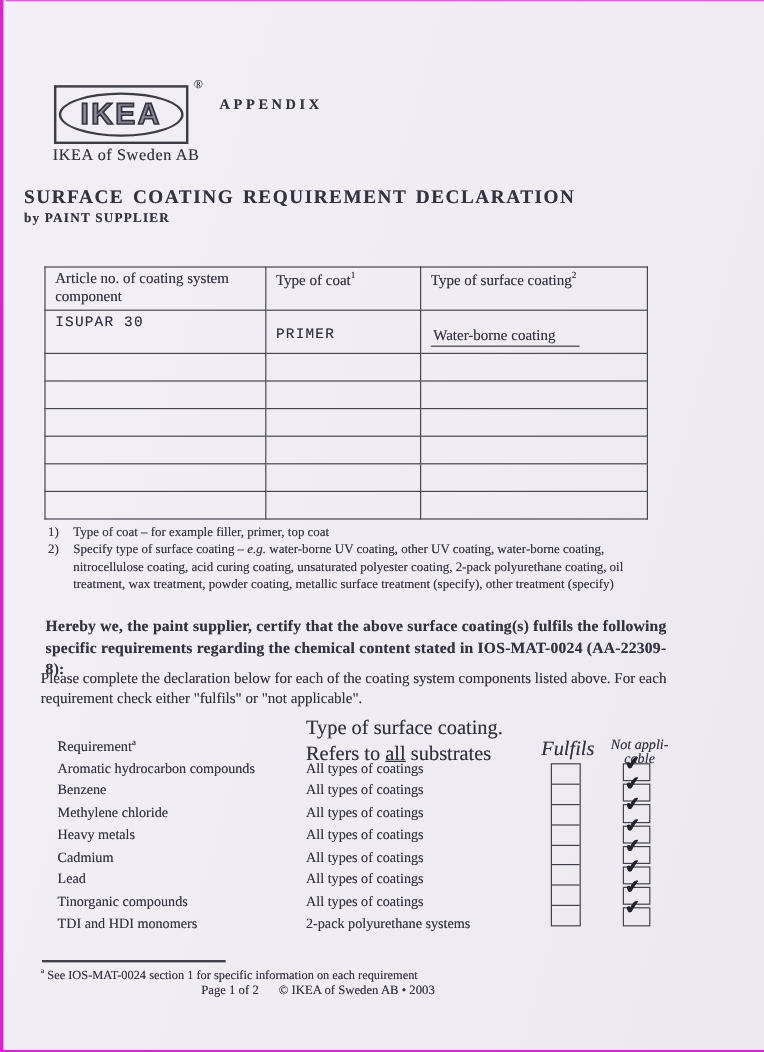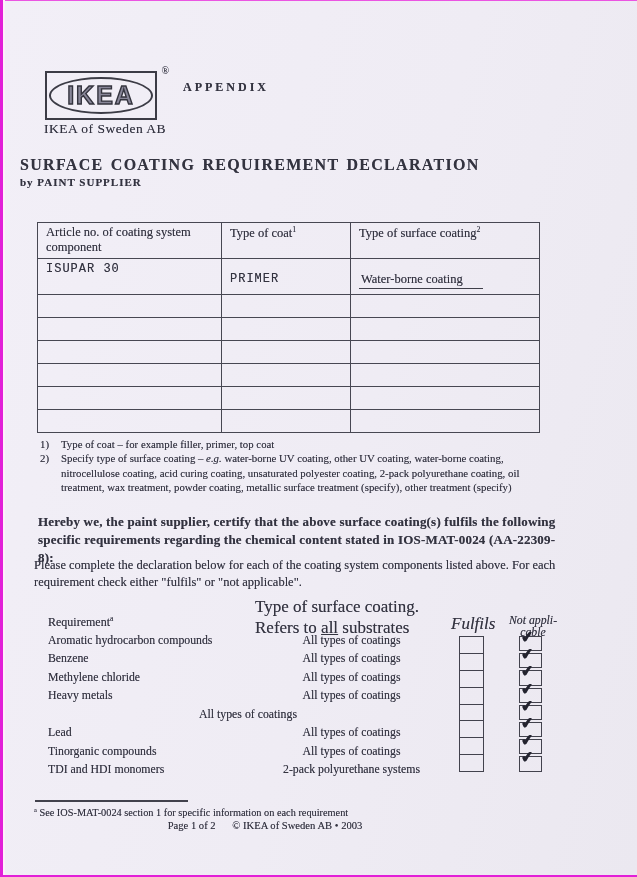--- a/index.html
+++ b/index.html
@@ -65,21 +65,21 @@
   .hdr-requirement { left:48px; top:614px; }
   .hdr-type { left:255px; top:597px; font-size:17px; line-height:1.22; }
   .hdr-fulfils { left:451px; top:614px; font-style:italic; font-size:17px; }
   .hdr-na { left:501px; top:602px; width:64px; text-align:center;
     font-style:italic; font-size:11.8px; line-height:1.05;margin-top:12px; }
   .u { text-decoration:underline; }
 
   .req-rows { left:48px; top:633px; width:400px; }
   .req-row { display:flex; height:18.45px; align-items:flex-start; }
   .req-name { width:207px; flex:0 0 207px; font-size:11.8px; }
-  .req-scope { flex:1; font-size:11.8px;text-align:center; }
+  .req-scope { flex:1; font-size:11.8px; }
 
   .fulfils-stack { left:459px; top:636px; width:23px; border:1.4px solid #42424d; }
   .f-cell { height:15.9px; border-top:1.4px solid #42424d; }
   .f-cell:first-child { border-top:none; }
 
   .na-col { left:519px; top:636px; }
   .na-box { width:21px; height:13.2px; border:1.5px solid #42424d;
     margin-bottom:2px; position:relative; }
   .check { position:absolute; left:1px; top:-7px; font-size:15px; font-weight:700;
     color:#23232e; transform:rotate(-6deg); line-height:1; }
@@ -199,20 +199,21 @@
     </div>
   <div class="req-row">
       <span class="req-name">Methylene chloride</span>
       <span class="req-scope">All types of coatings</span>
     </div>
   <div class="req-row">
       <span class="req-name">Heavy metals</span>
       <span class="req-scope">All types of coatings</span>
     </div>
   <div class="req-row">
+      <span class="req-name">Cadmium</span>
       <span class="req-scope">All types of coatings</span>
     </div>
   <div class="req-row">
       <span class="req-name">Lead</span>
       <span class="req-scope">All types of coatings</span>
     </div>
   <div class="req-row">
       <span class="req-name">Tinorganic compounds</span>
       <span class="req-scope">All types of coatings</span>
     </div>

